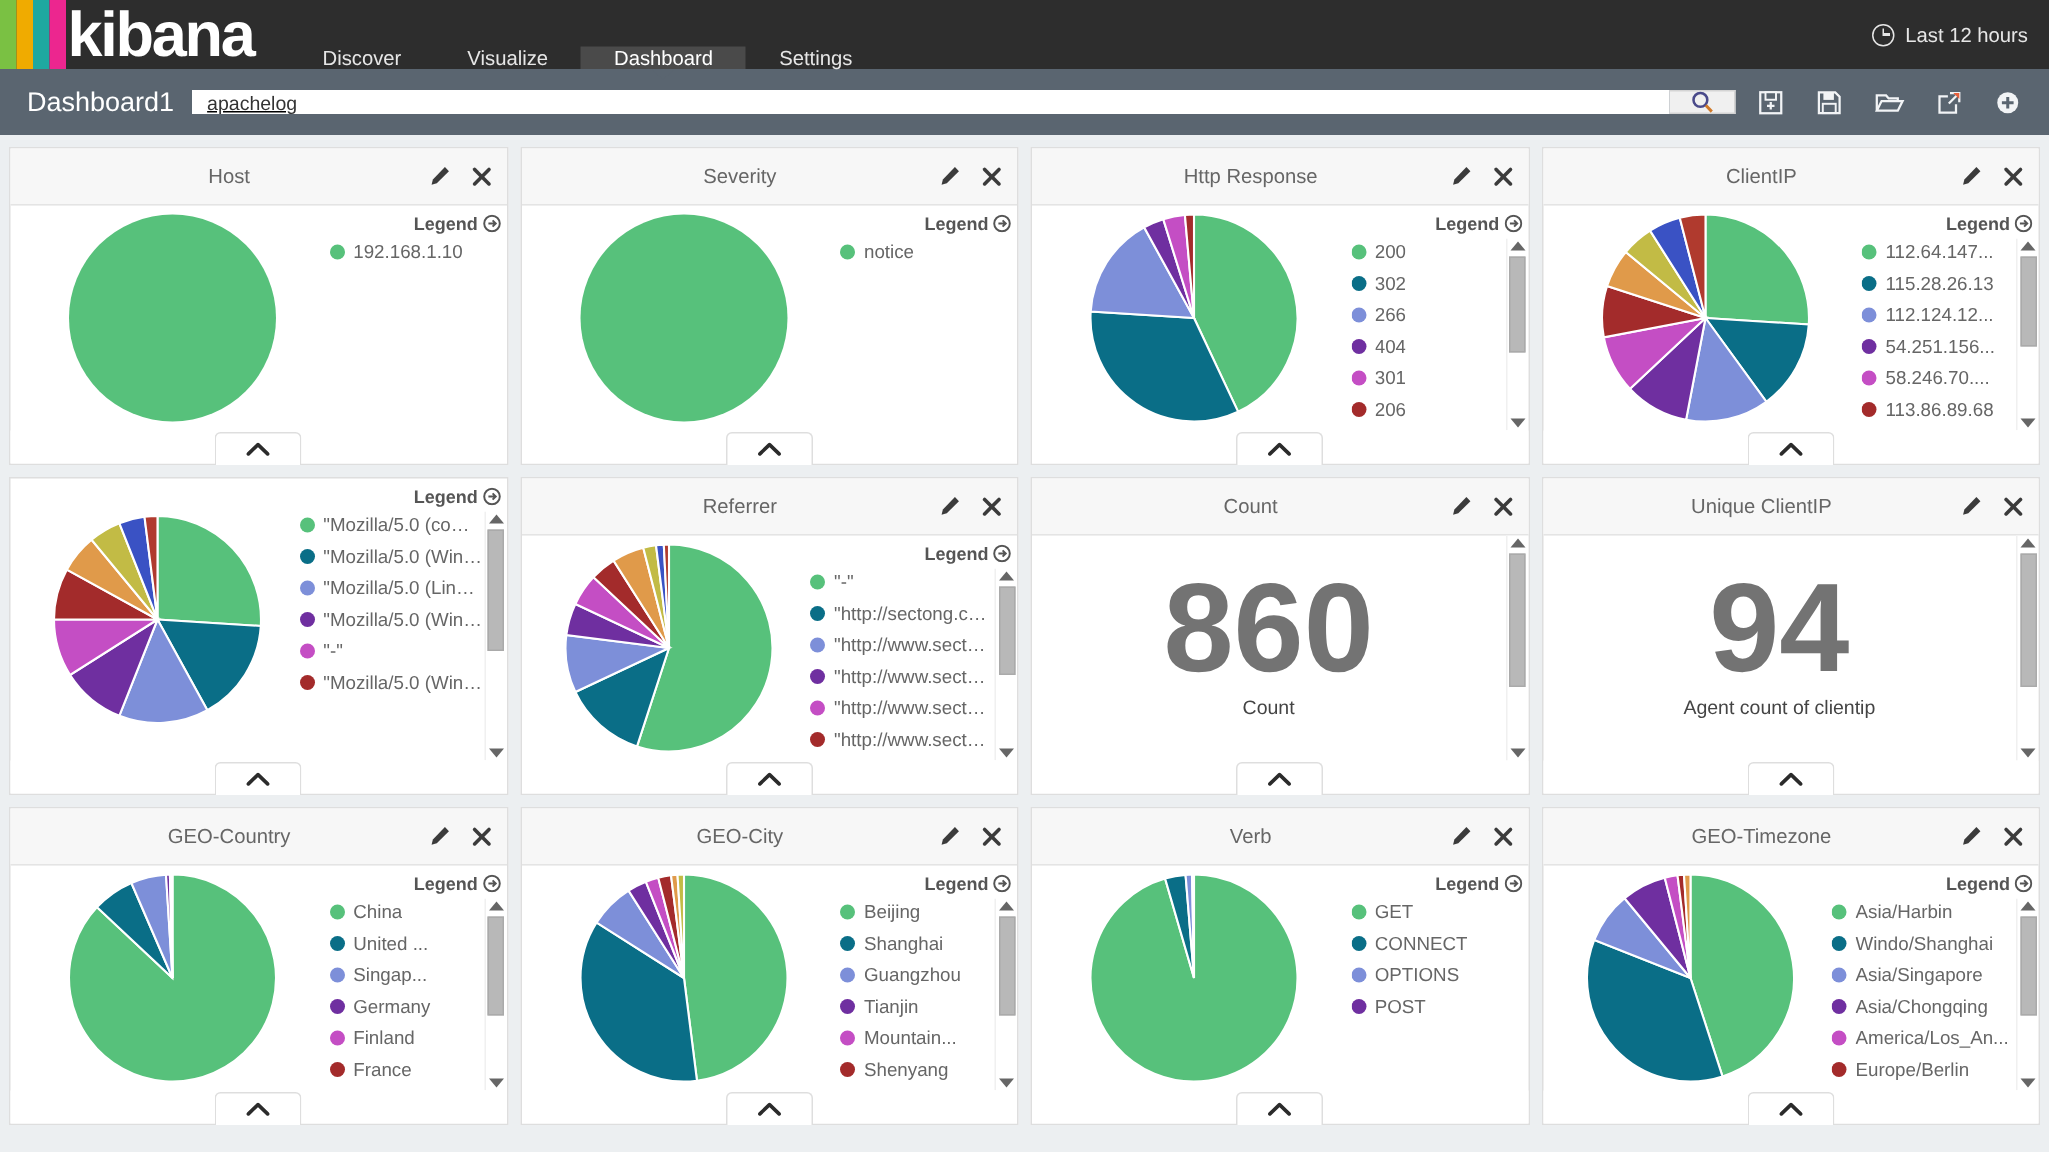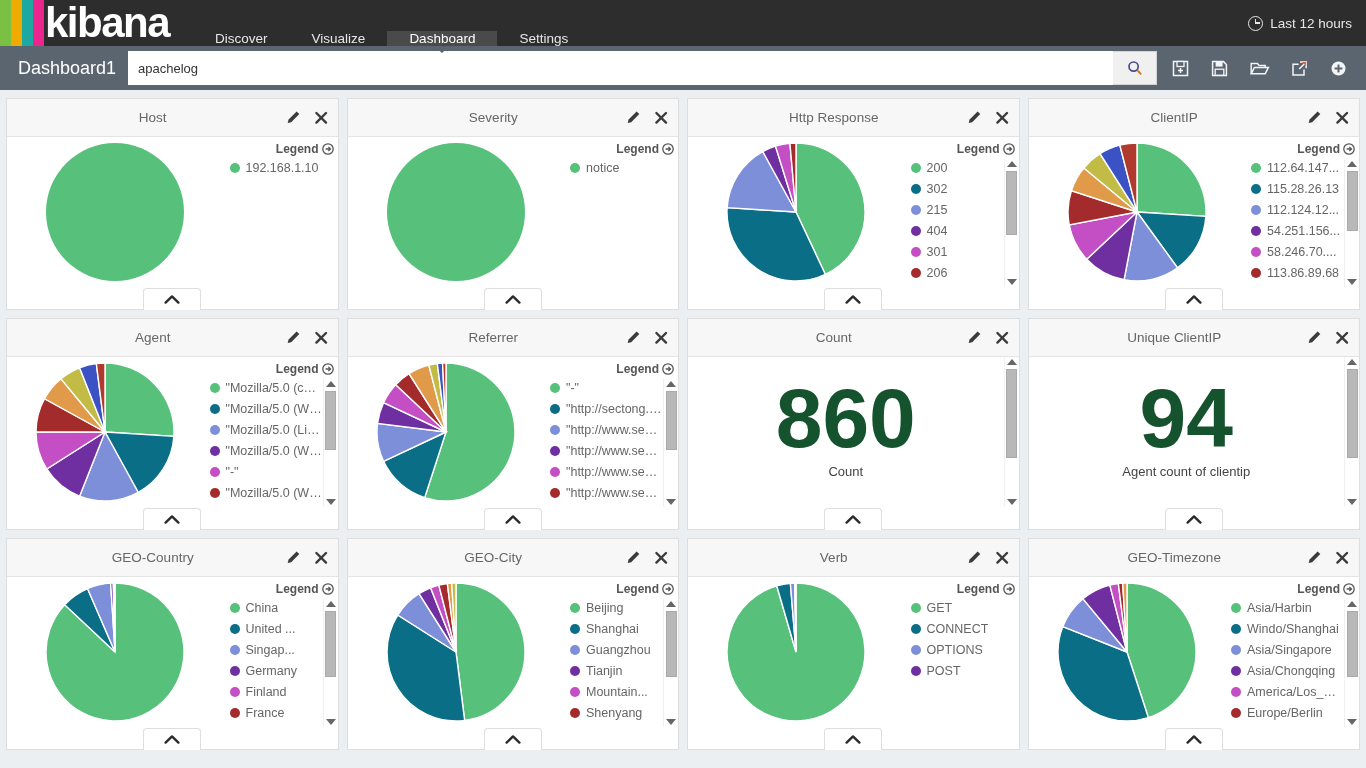--- a/index.html
+++ b/index.html
@@ -47,21 +47,21 @@
   }
   .clock-icon::before { width: 1.4px; height: 4.5px; margin-left: -0.7px; margin-top: -4px; }
   .clock-icon::after { width: 4px; height: 1.4px; margin-top: -0.7px; }
 
   
   .dashbar {
     height: 44px; background: #5a6570; display: flex; align-items: center;
     padding: 0 10px; gap: 0;
   }
   .dash-title { color: #fff; font-size: 18px; padding: 0 12px 0 8px; white-space: nowrap; }
-  .search-group { display: flex; flex: 1; height: 34px; margin-right: 14px; }
+  .search-group { display: flex; flex: 1; height: 16px; margin-right: 14px; text-decoration: underline; }
   .search-input {
     flex: 1; border: none; background: #fff; font-size: 13px;
     padding: 0 10px; color: #333; outline: none;
     font-family: "Liberation Sans", sans-serif;
   }
   .search-btn {
     width: 44px; background: #f0f0f0; border: 1px solid #d4d4d4; border-left: none;
     display: flex; align-items: center; justify-content: center; cursor: pointer;
   }
   .tool-icons { display: flex; align-items: center; gap: 20px; padding-right: 8px; }
@@ -95,21 +95,21 @@
     width: 118px; flex: none; display: flex; flex-direction: column;
     padding: 5px 0 0 0; overflow: hidden;
   }
   .legend.wide { width: 138px; }
   .legend-hdr {
     font-size: 12px; color: #555; font-weight: bold; text-align: right;
     padding-right: 4px; display: flex; align-items: center; justify-content: flex-end;
     gap: 3px; cursor: pointer; margin-bottom: 3px;
   }
   .legend-list { display: flex; flex: 1; overflow: hidden; }
-  .legend-items { flex: 1; display: flex; flex-direction: column; gap: 7px; overflow: hidden; padding-top: 2px; margin-left: 10px; }
+  .legend-items { flex: 1; display: flex; flex-direction: column; gap: 7px; overflow: hidden; padding-top: 2px; }
   .legend-item { display: flex; align-items: center; gap: 6px; cursor: pointer; }
   .legend-dot { width: 10px; height: 10px; border-radius: 50%; flex: none; }
   .legend-label {
     font-size: 12.5px; color: #666; white-space: nowrap; overflow: hidden;
     text-overflow: ellipsis;
   }
   
   .sbar {
     width: 15px; flex: none; background: #fff; border-left: 1px solid #f0f0f0;
     display: flex; flex-direction: column; align-items: center;
@@ -119,21 +119,21 @@
   .sb-up { border-left: 5px solid transparent; border-right: 5px solid transparent; border-bottom: 6px solid #666; }
   .sb-dn { border-left: 5px solid transparent; border-right: 5px solid transparent; border-top: 6px solid #666; }
   .sb-track { flex: 1; width: 11px; margin: 3px 0; background: #fff; display: flex; }
   .sb-thumb { width: 11px; background: #b8b8b8; border: 1px solid #aaa; }
 
   
   .metric {
     flex: 1; display: flex; flex-direction: column;
     align-items: center; justify-content: center; gap: 6px; padding-bottom: 6px;
   }
-  .metric-value { font-size: 84px; font-weight: bold; color: #14532d; line-height: 0.95; }
+  .metric-value { font-size: 84px; font-weight: bold; color: #737373; line-height: 0.95; }
   .metric-label { font-size: 13px; color: #444; }
 
   
   .collapse {
     position: absolute; bottom: -1px; left: 50%; transform: translateX(-50%);
     width: 58px; height: 22px; background: #fff;
     border: 1px solid #dedede; border-bottom: none;
     border-radius: 4px 4px 0 0;
     display: flex; align-items: center; justify-content: center; cursor: pointer;
   }
@@ -361,21 +361,21 @@
               <div class="legend-item">
                 <span class="legend-dot" style="background: rgb(87, 193, 123);"></span>
                 <span class="legend-label">200</span>
               </div>
               <div class="legend-item">
                 <span class="legend-dot" style="background: rgb(10, 110, 135);"></span>
                 <span class="legend-label">302</span>
               </div>
               <div class="legend-item">
                 <span class="legend-dot" style="background: rgb(125, 143, 217);"></span>
-                <span class="legend-label">215</span>
+                <span class="legend-label">266</span>
               </div>
               <div class="legend-item">
                 <span class="legend-dot" style="background: rgb(111, 47, 160);"></span>
                 <span class="legend-label">404</span>
               </div>
               <div class="legend-item">
                 <span class="legend-dot" style="background: rgb(196, 78, 196);"></span>
                 <span class="legend-label">301</span>
               </div>
               <div class="legend-item">
@@ -478,36 +478,20 @@
         </div>
       </div>
       <div class="panel-foot"></div>
       <div class="collapse">
         <svg width="16" height="11" viewBox="0 0 16 11">
           <path d="M1.6 8.6 L8 2.4 L14.4 8.6" fill="none" stroke="#2b2b2b" stroke-width="2.4" stroke-linecap="round" stroke-linejoin="round"></path>
         </svg>
       </div>
     </div>
     <div class="panel">
-      <div class="panel-head">
-        <div class="panel-title">Agent</div>
-        <div class="panel-actions">
-          <span class="act">
-            <svg width="15" height="15" viewBox="0 0 15 15">
-              <path d="M10.6 1.4 L13.3 4.1 L5.2 12.2 L1.7 13.1 L2.6 9.6 Z" fill="#3b3b3b"></path>
-            </svg>
-          </span>
-          <span class="act">
-            <svg width="14" height="14" viewBox="0 0 14 14">
-              <path d="M2.4 2 L12 11.6" stroke="#3b3b3b" stroke-width="2.4" stroke-linecap="round"></path>
-              <path d="M12 2 L2.4 11.6" stroke="#3b3b3b" stroke-width="2.4" stroke-linecap="round"></path>
-            </svg>
-          </span>
-        </div>
-      </div>
       <div class="panel-body">
         <div class="viz">
           <svg width="140" height="140" viewBox="0 0 140 140" class="pie">
             <path d="M 70 70 L 70 1 A 69 69 0 0 1 138.86384426155075 74.33254584752262 Z" fill="#57c17b" stroke="#fff" stroke-width="1.4"></path>
             <path d="M 70 70 L 138.86384426155075 74.33254584752262 A 69 69 0 0 1 103.24100351301834 130.4651609230266 Z" fill="#0a6e87" stroke="#fff" stroke-width="1.4"></path>
             <path d="M 70 70 L 103.24100351301834 130.4651609230266 A 69 69 0 0 1 44.5994058647572 134.15457752628936 Z" fill="#7d8fd9" stroke="#fff" stroke-width="1.4"></path>
             <path d="M 70 70 L 44.5994058647572 134.15457752628936 A 69 69 0 0 1 11.741373140360942 106.97204885355075 Z" fill="#6f2fa0" stroke="#fff" stroke-width="1.4"></path>
             <path d="M 70 70 L 11.741373140360942 106.97204885355075 A 69 69 0 0 1 1 69.99999999999997 Z" fill="#c44ec4" stroke="#fff" stroke-width="1.4"></path>
             <path d="M 70 70 L 1 69.99999999999997 A 69 69 0 0 1 9.534839076973427 36.75899648698161 Z" fill="#a32b2b" stroke="#fff" stroke-width="1.4"></path>
             <path d="M 70 70 L 9.534839076973427 36.75899648698161 A 69 69 0 0 1 26.01774470734042 16.834586248470536 Z" fill="#e09a4a" stroke="#fff" stroke-width="1.4"></path>

